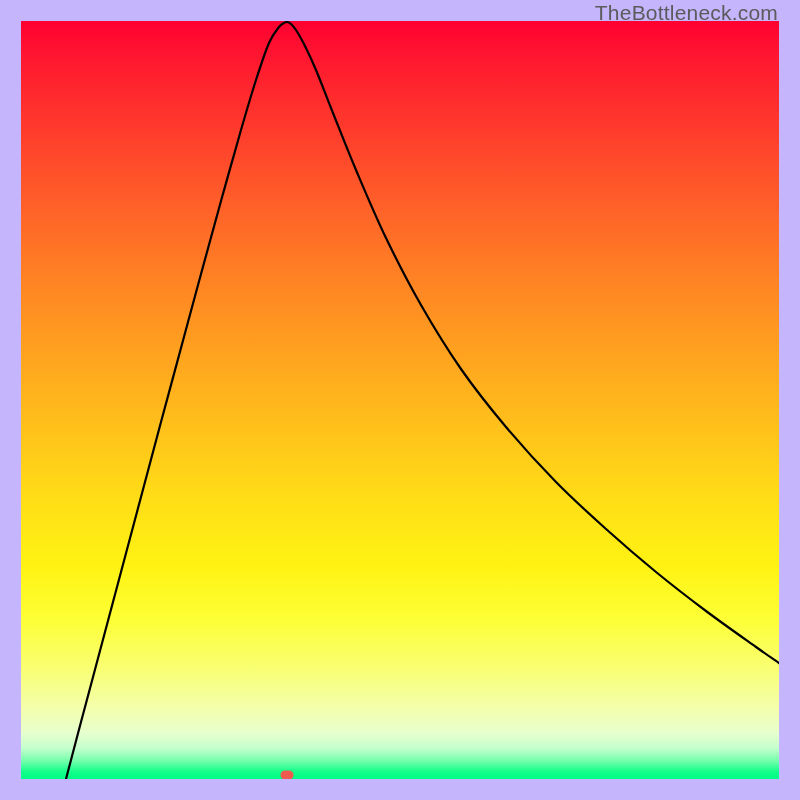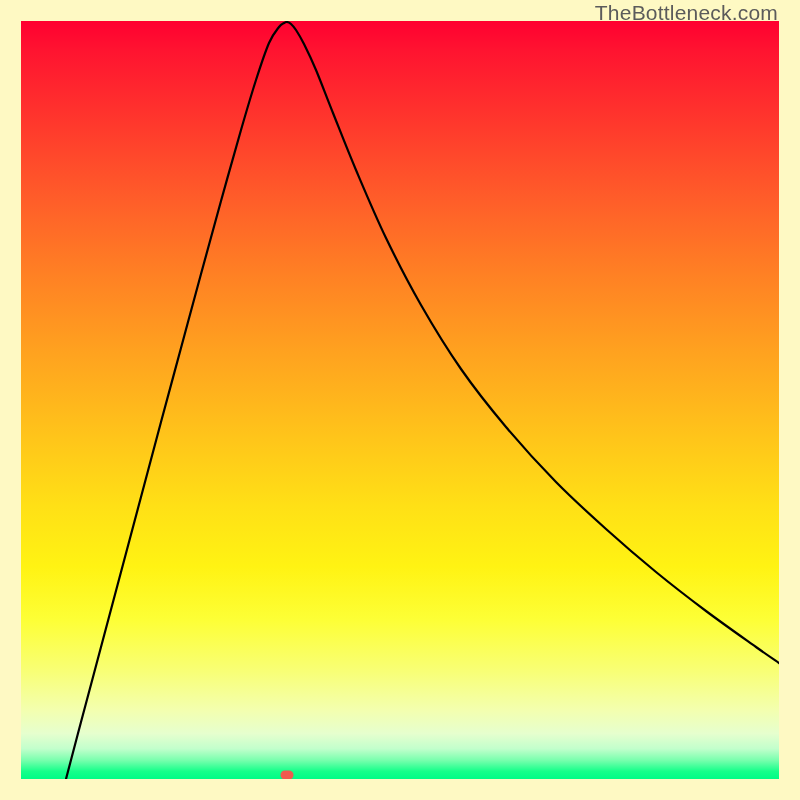--- a/index.html
+++ b/index.html
@@ -6,21 +6,21 @@
     margin: 0;
     padding: 0;
     width: 800px;
     height: 800px;
     overflow: hidden;
     font-family: Arial, Helvetica, sans-serif;
   }
   .frame {
     width: 800px;
     height: 800px;
-    background: #fef9c3;
+    background: #c4b5fd;
     position: relative;
     box-sizing: border-box;
   }
   .plot {
     position: absolute;
     left: 21px;
     top: 21px;
     width: 758px;
     height: 758px;
     overflow: hidden;

